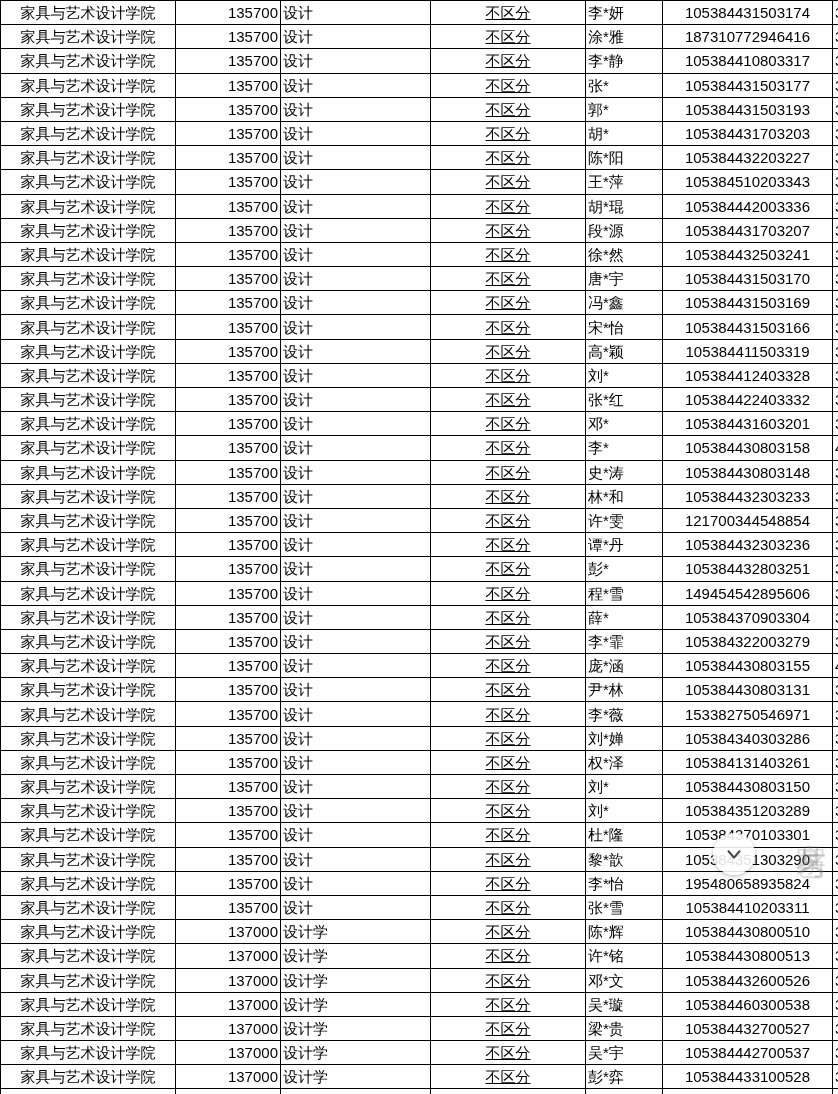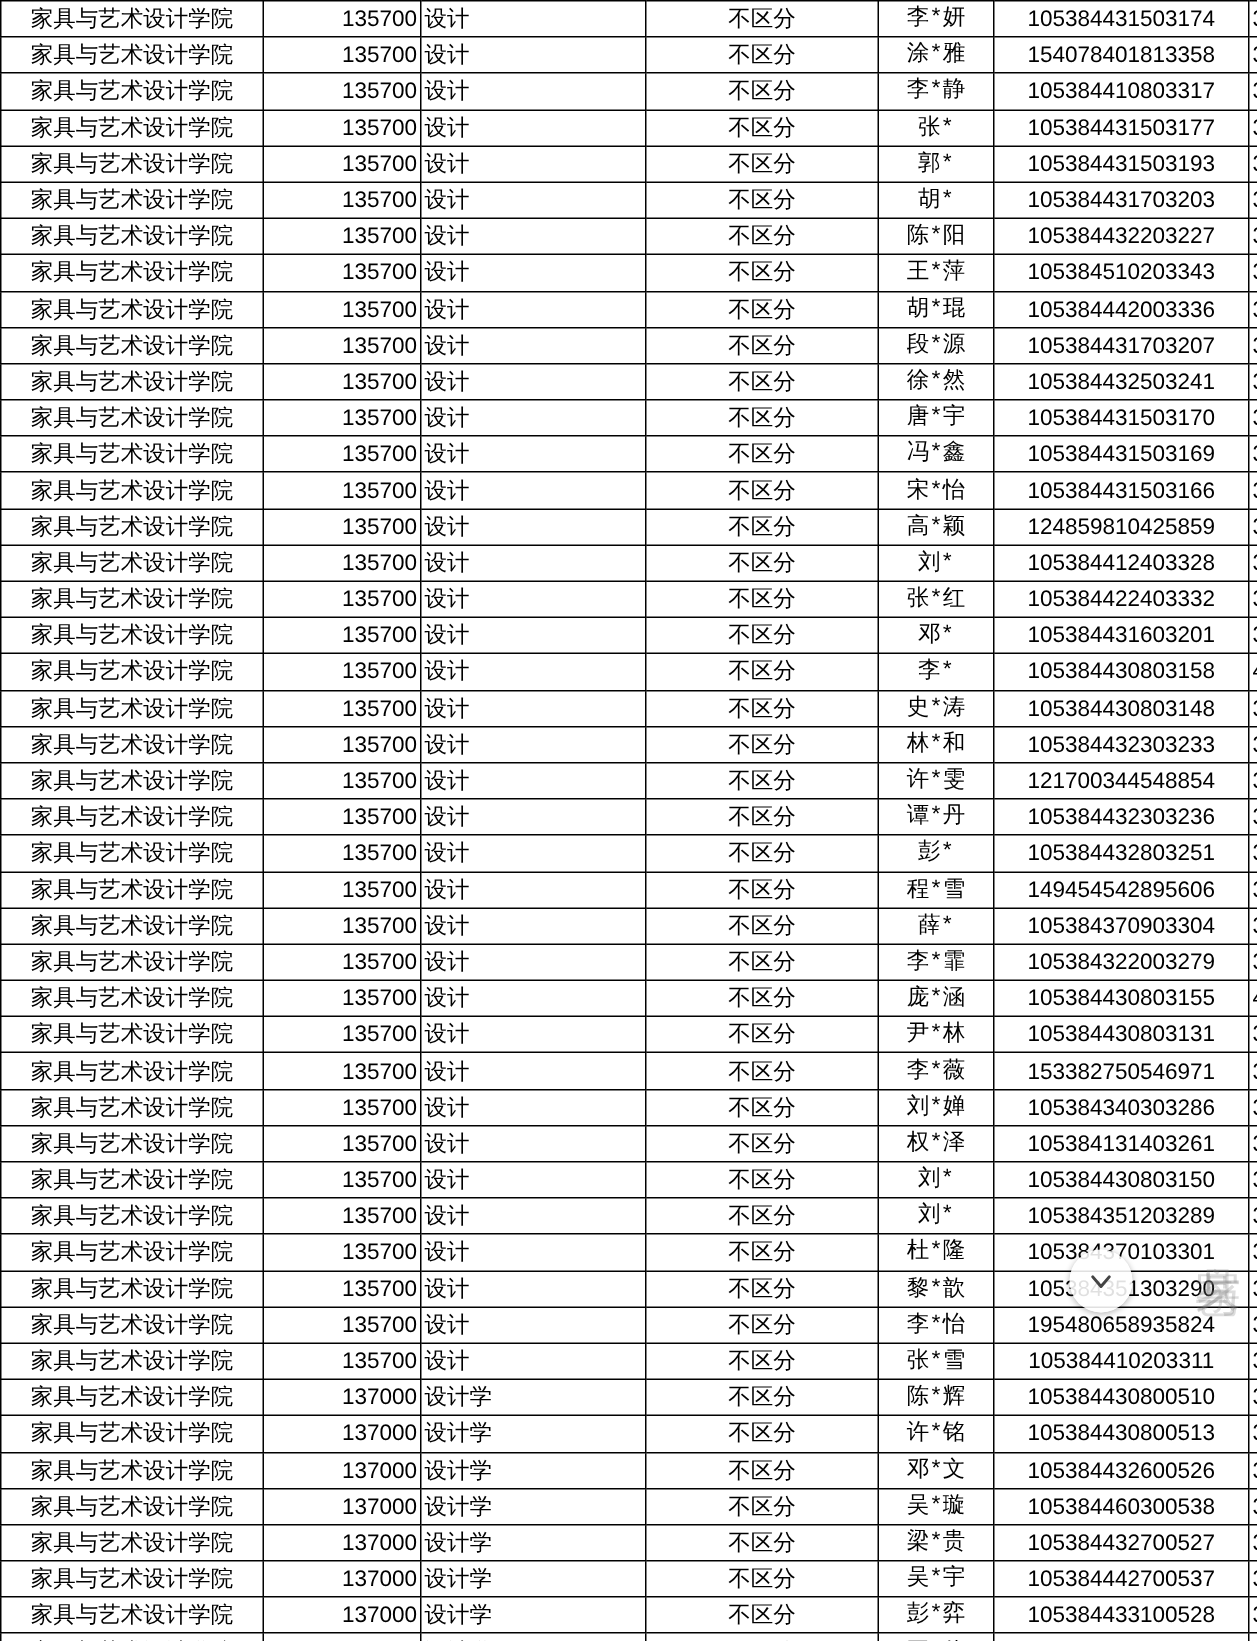--- a/index.html
+++ b/index.html
@@ -30,22 +30,22 @@
     height: 23.2px;
     padding: 0 2px;
     white-space: nowrap;
     overflow: hidden;
     line-height: 21px;
     vertical-align: middle;
   }
   .c-college { width: 170px; text-align: center; margin-left: 24px; }
   .c-code    { width: 100px; text-align: right; }
   .c-major   { width: 145px; }
-  .c-dir     { width: 150px; text-align: center; }
-  .c-name    { width: 72px;  text-align: center; font-family: Liberation Mono, monospace; }
+  .c-dir     { width: 150px; text-align: center; text-decoration: underline; }
+  .c-name    { width: 72px;  text-align: left; }
   .c-id      { width: 165px; text-align: center; padding-left: 5px; }
   .c-score   { width: 40px;  text-align: left; padding-left: 4px; }
 
   
   .scroll-btn {
     position: absolute;
     right: 83px;
     top: 833px;
     width: 42px;
     height: 42px;
@@ -88,21 +88,21 @@
           <td class="c-name">李*妍</td>
           <td class="c-id">105384431503174</td>
           <td class="c-score">364</td>
         </tr>
         <tr>
           <td class="c-college">家具与艺术设计学院</td>
           <td class="c-code">135700</td>
           <td class="c-major">设计</td>
           <td class="c-dir">不区分</td>
           <td class="c-name">涂*雅</td>
-          <td class="c-id">154078401813358</td>
+          <td class="c-id">187310772946416</td>
           <td class="c-score">362</td>
         </tr>
         <tr>
           <td class="c-college">家具与艺术设计学院</td>
           <td class="c-code">135700</td>
           <td class="c-major">设计</td>
           <td class="c-dir">不区分</td>
           <td class="c-name">李*静</td>
           <td class="c-id">105384410803317</td>
           <td class="c-score">367</td>
@@ -205,21 +205,21 @@
           <td class="c-name">宋*怡</td>
           <td class="c-id">105384431503166</td>
           <td class="c-score">371</td>
         </tr>
         <tr>
           <td class="c-college">家具与艺术设计学院</td>
           <td class="c-code">135700</td>
           <td class="c-major">设计</td>
           <td class="c-dir">不区分</td>
           <td class="c-name">高*颖</td>
-          <td class="c-id">124859810425859</td>
+          <td class="c-id">105384411503319</td>
           <td class="c-score">372</td>
         </tr>
         <tr>
           <td class="c-college">家具与艺术设计学院</td>
           <td class="c-code">135700</td>
           <td class="c-major">设计</td>
           <td class="c-dir">不区分</td>
           <td class="c-name">刘*</td>
           <td class="c-id">105384412403328</td>
           <td class="c-score">368</td>

